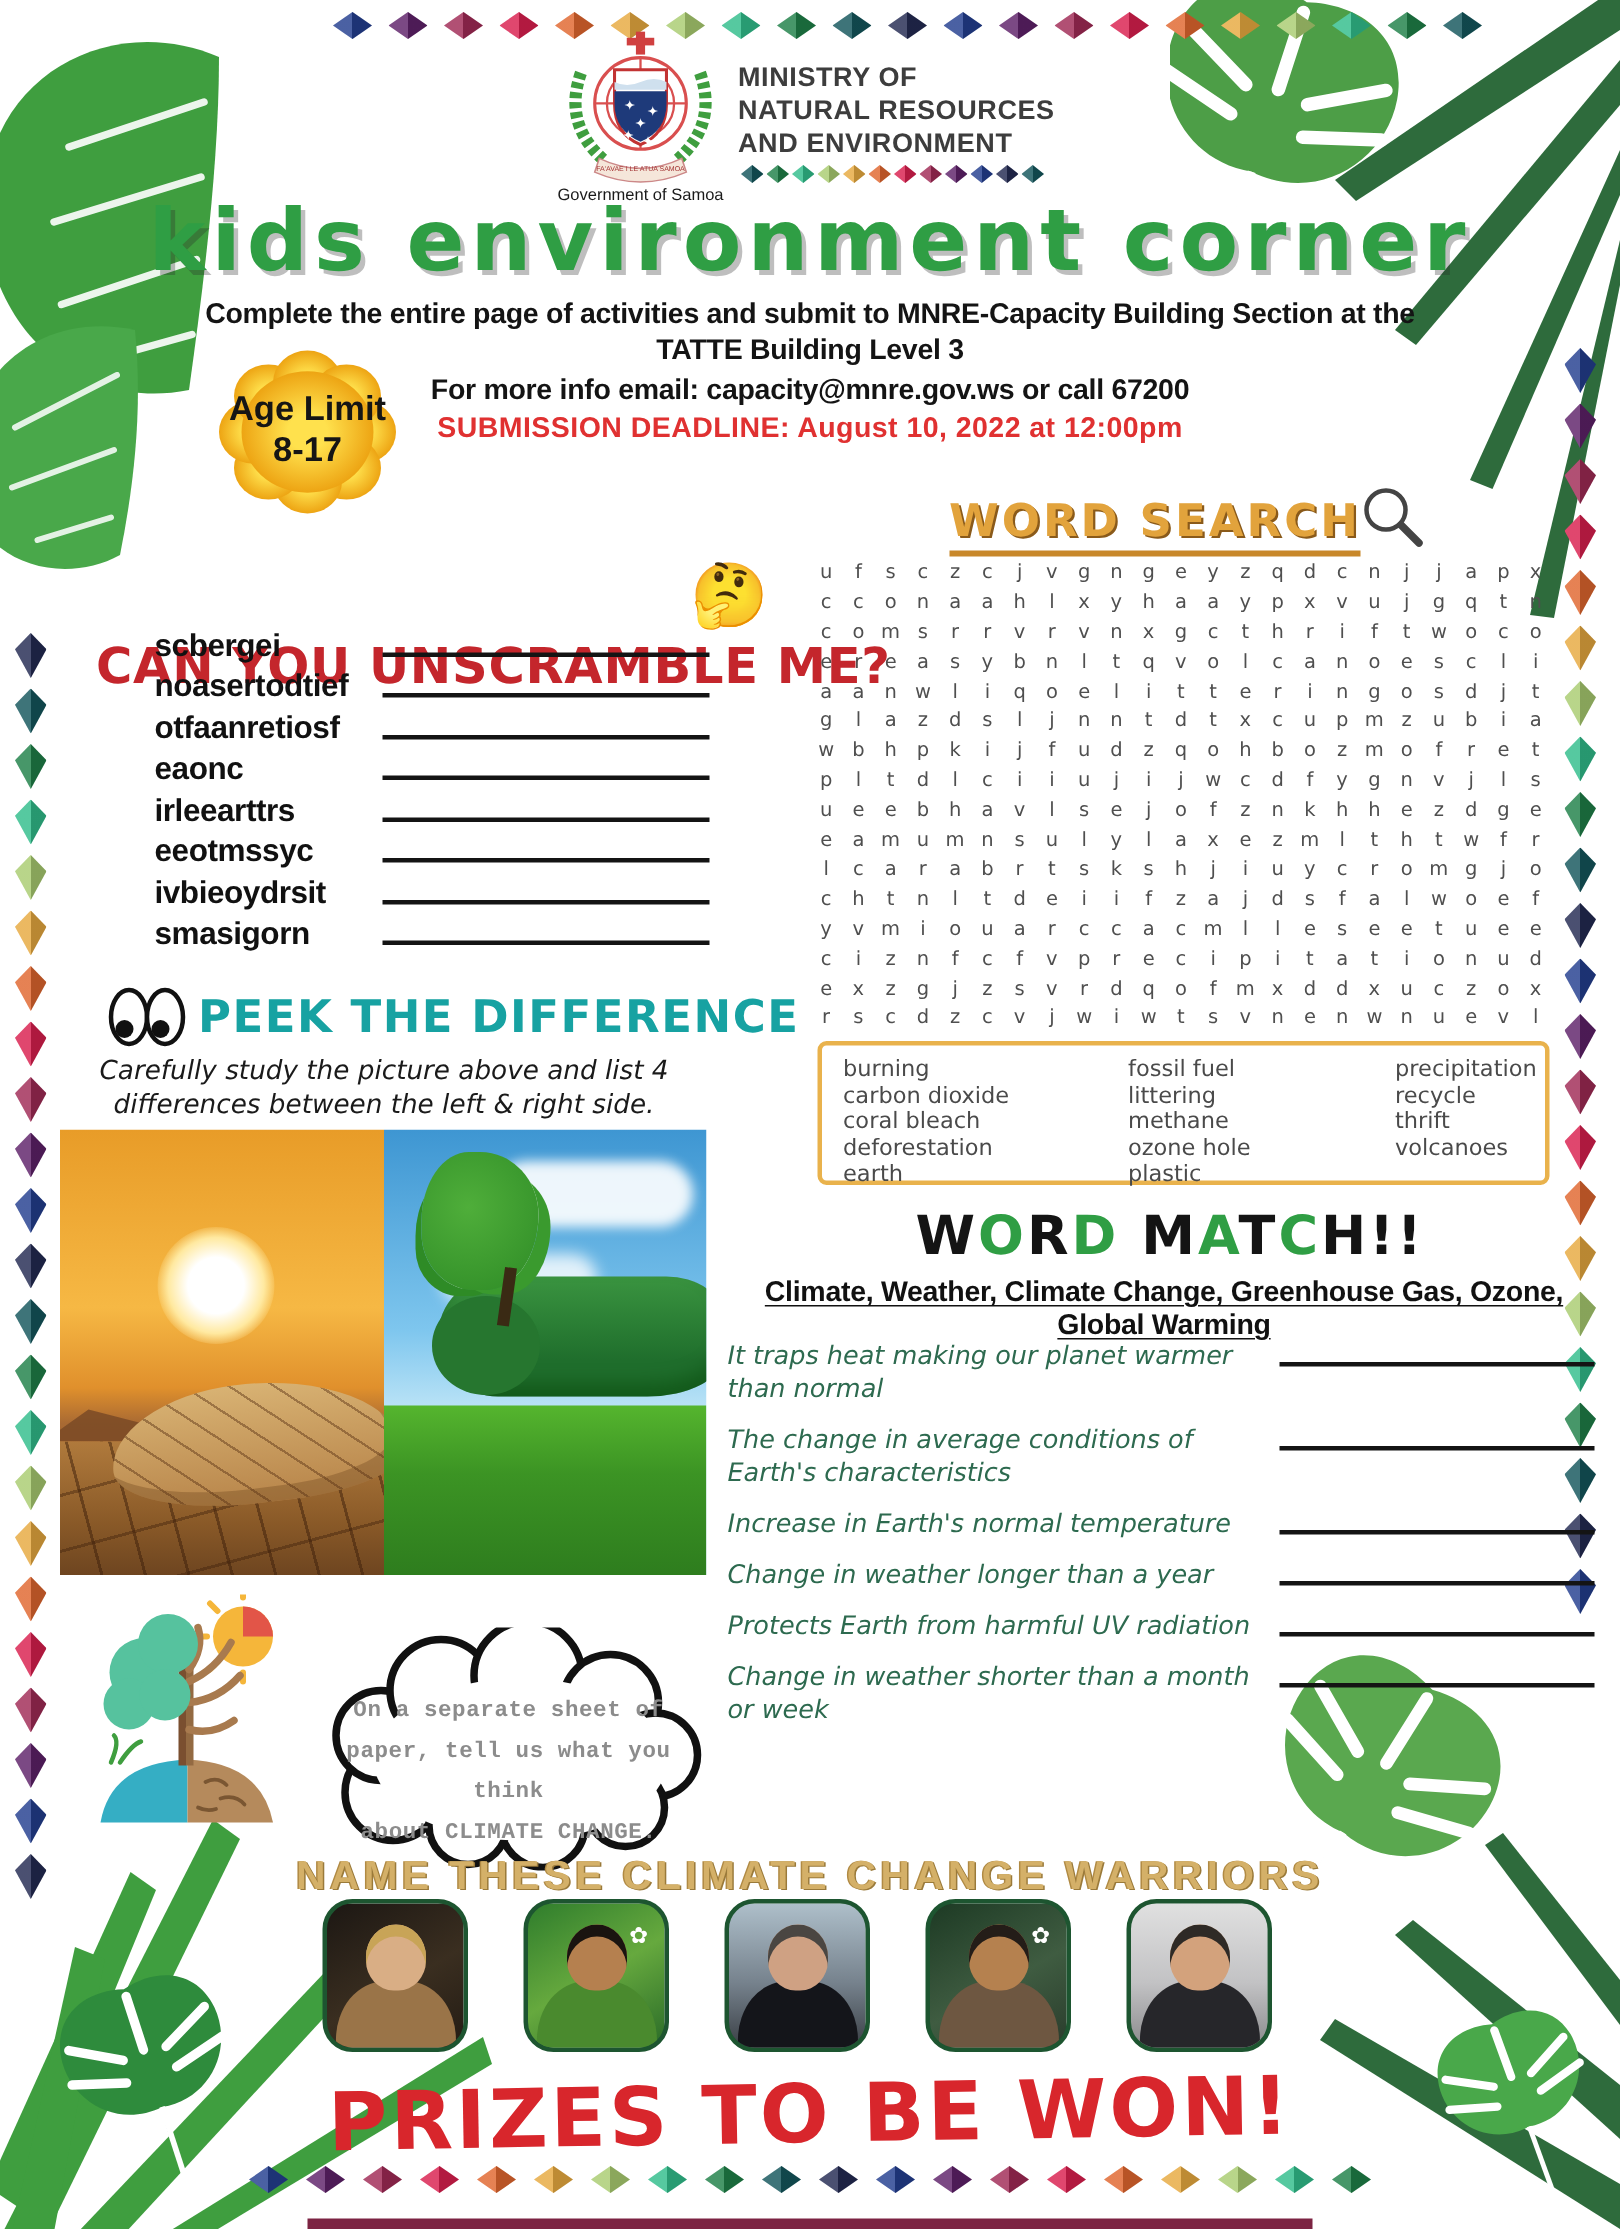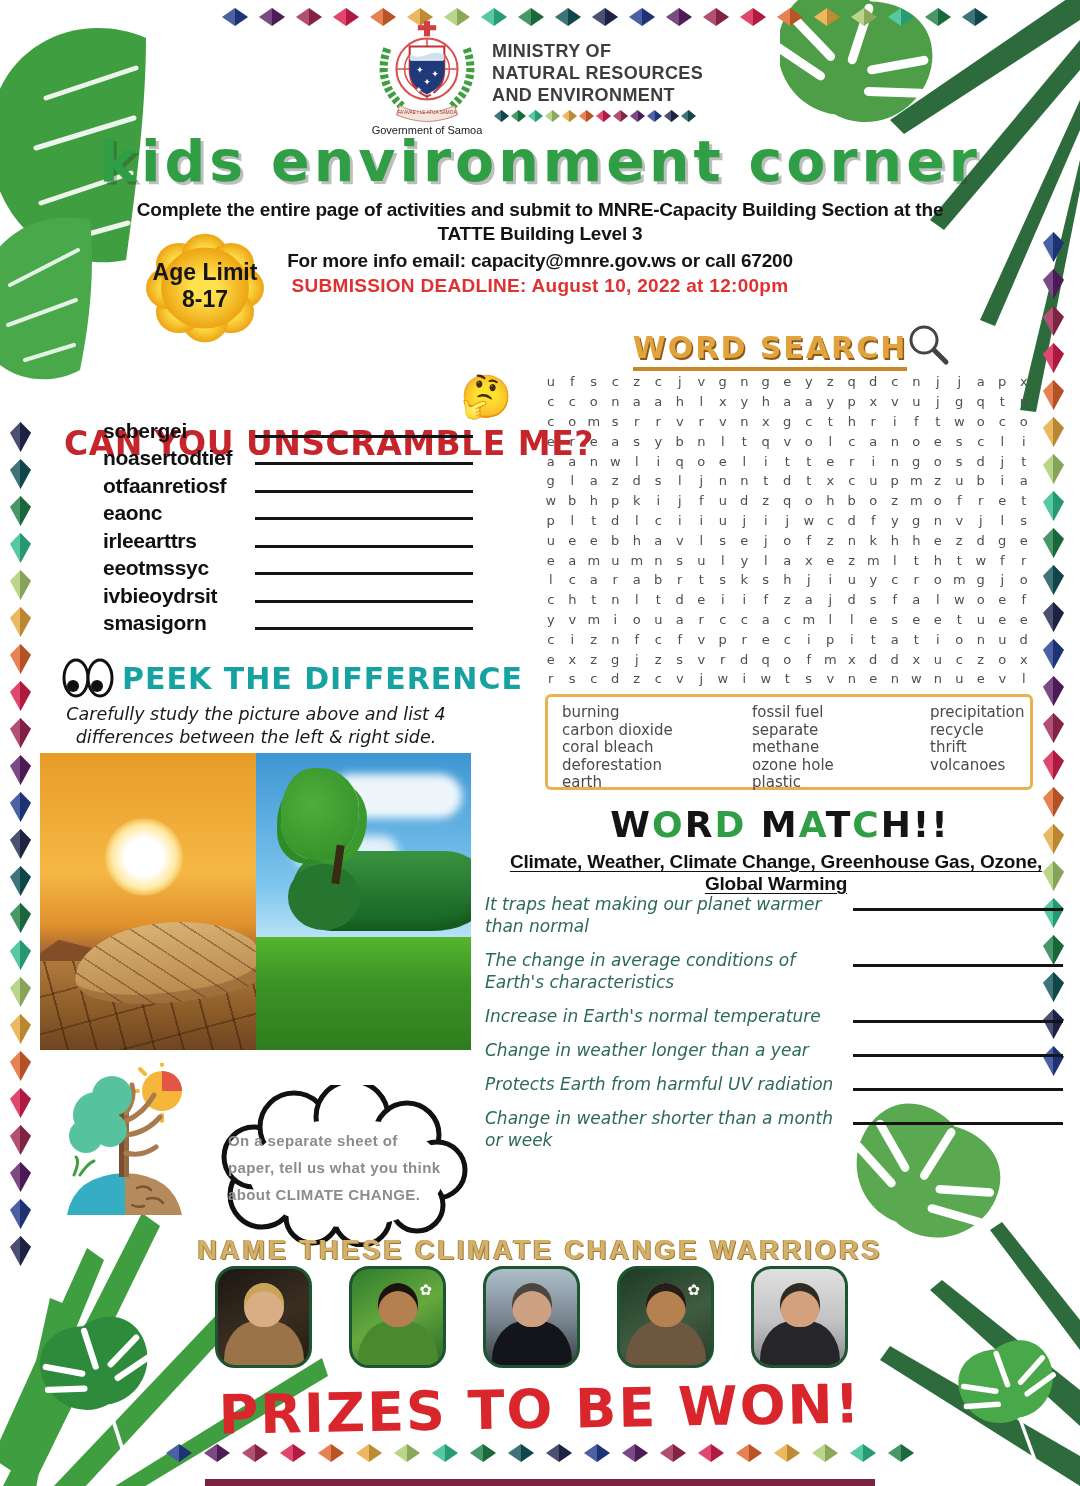--- a/index.html
+++ b/index.html
@@ -61,21 +61,21 @@
   #magnifier{position:absolute;right:28px;top:-8px;}
   #ws-grid{left:540px;top:372px;display:grid;grid-template-columns:repeat(23,21.5px);
       grid-auto-rows:19.8px;font-family:"DejaVu Sans",sans-serif;font-size:13px;color:#4f4f4f;}
   .gcell{display:flex;align-items:center;justify-content:center;}
   #ws-wordbox{left:545px;top:694px;width:488px;height:96px;border:3px solid #e9b24c;border-radius:6px;
       display:flex;padding:7px 0 0 14px;box-sizing:border-box;}
   .wcol{font-size:15px;line-height:17.5px;color:#4a4a4a;font-family:"DejaVu Sans",sans-serif;}
   .wcol:nth-child(1){width:190px;} .wcol:nth-child(2){width:178px;} .wcol:nth-child(3){width:100px;}
 
   
-  #peek-title-row{left:60px;top:657px;display:flex;align-items:center;gap:4px;}
+  #peek-title-row{left:70px;top:657px;display:flex;align-items:center;gap:4px;}
   #peek-title{font-size:30px;font-weight:bold;color:#17a2a2;letter-spacing:1px;font-family:"DejaVu Sans",sans-serif;}
   #peek-instr{left:36px;top:703px;width:440px;text-align:center;font-style:italic;font-size:17.5px;
       line-height:23px;color:#1a1a1a;font-family:"DejaVu Sans",sans-serif;}
   #peek-img{left:40px;top:753px;width:431px;height:297px;overflow:hidden;}
   .pk-left{position:absolute;left:0;top:0;width:50%;height:100%;overflow:hidden;
       background:linear-gradient(180deg,#e89c28 0%,#f6b844 40%,#e0902c 58%,#a96a33 66%,#8a5526 100%);}
   .pk-sun{position:absolute;left:30%;top:22%;width:78px;height:78px;border-radius:50%;
       background:radial-gradient(circle,#ffffff 0 34%,#ffe9a0 58%,rgba(255,220,120,0) 74%);}
   .pk-mountain{position:absolute;left:-5%;top:57%;width:115%;height:13%;background:#7a4a26;opacity:.85;
       clip-path:polygon(0 100%,12% 45%,30% 75%,52% 30%,70% 70%,88% 40%,100% 100%);}
@@ -117,23 +117,23 @@
       color:#111;text-decoration:underline;text-underline-offset:3px;letter-spacing:-.2px;}
   #clue-list{left:485px;top:893px;width:578px;}
   .crow{display:flex;align-items:flex-start;margin-bottom:12px;}
   .ctext{width:358px;font-size:17px;line-height:22px;font-weight:normal;font-style:italic;color:#2d6a4f;
       font-family:"DejaVu Sans",sans-serif;}
   .cblank{flex:1;margin-left:10px;margin-top:15px;border-bottom:3px solid #141414;height:0;}
 
   
   #tree-illustration{left:62px;top:1063px;width:126px;height:176px;}
   #cloud-wrap{left:200px;top:1085px;width:278px;height:162px;}
-  #cloud-text{position:absolute;left:28px;top:42px;width:222px;text-align:left;
+  #cloud-text{position:absolute;left:28px;top:42px;width:222px;text-align:center;
       font-size:15px;line-height:27px;font-weight:bold;color:#8c8c8c;letter-spacing:.4px;
-      font-family:Liberation Sans, sans-serif;}
+      font-family:Liberation Mono, monospace;}
 
   
   #warriors-title{left:40px;top:1235px;width:1000px;text-align:center;font-size:27px;font-weight:bold;
       letter-spacing:3px;color:#d4b068;text-shadow:1px 1px 0 #9a7a3a,-1px 0 0 #b08a44;
       font-family:"Liberation Sans",sans-serif;}
   #photo-row{left:215px;top:1266px;display:flex;gap:37px;}
   .photo{width:97px;height:102px;border-radius:20px;border:3px solid #1d5530;position:relative;
       overflow:hidden;box-sizing:border-box;}
   .photo::before{content:"";position:absolute;left:50%;top:15%;width:44%;height:45%;
       transform:translateX(-50%);border-radius:50% 50% 46% 46%;background:var(--skin);
@@ -813,21 +813,21 @@
   <div class="abs" id="ws-wordbox">
       <div class="wcol">
         <div class="witem">burning</div>
         <div class="witem">carbon dioxide</div>
         <div class="witem">coral bleach</div>
         <div class="witem">deforestation</div>
         <div class="witem">earth</div>
       </div>
       <div class="wcol">
         <div class="witem">fossil fuel</div>
-        <div class="witem">separate</div>
+        <div class="witem">littering</div>
         <div class="witem">methane</div>
         <div class="witem">ozone hole</div>
         <div class="witem">plastic</div>
       </div>
       <div class="wcol">
         <div class="witem">precipitation</div>
         <div class="witem">recycle</div>
         <div class="witem">thrift</div>
         <div class="witem">volcanoes</div>
       </div>

